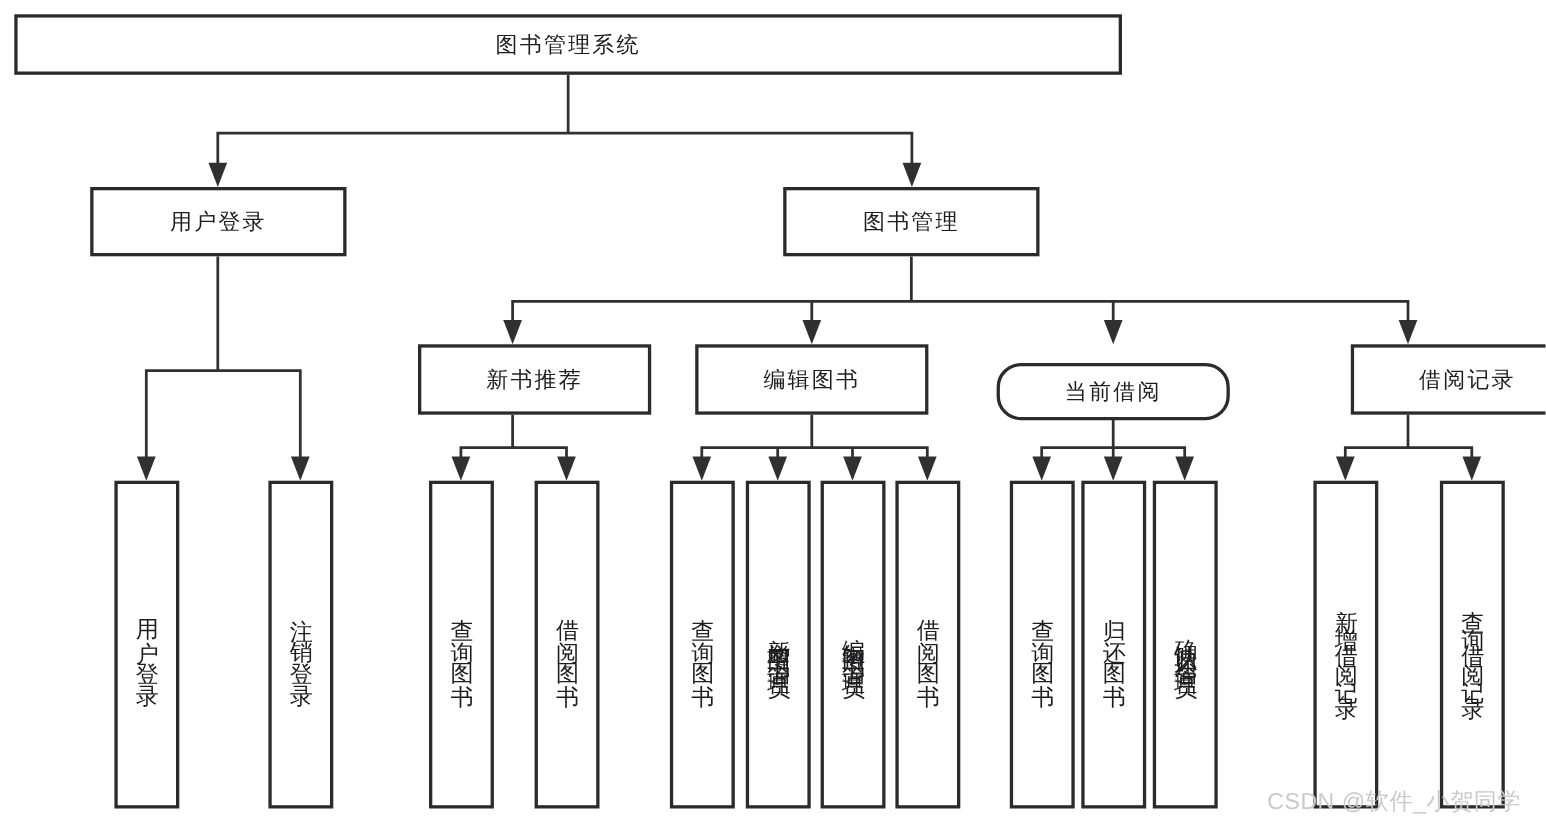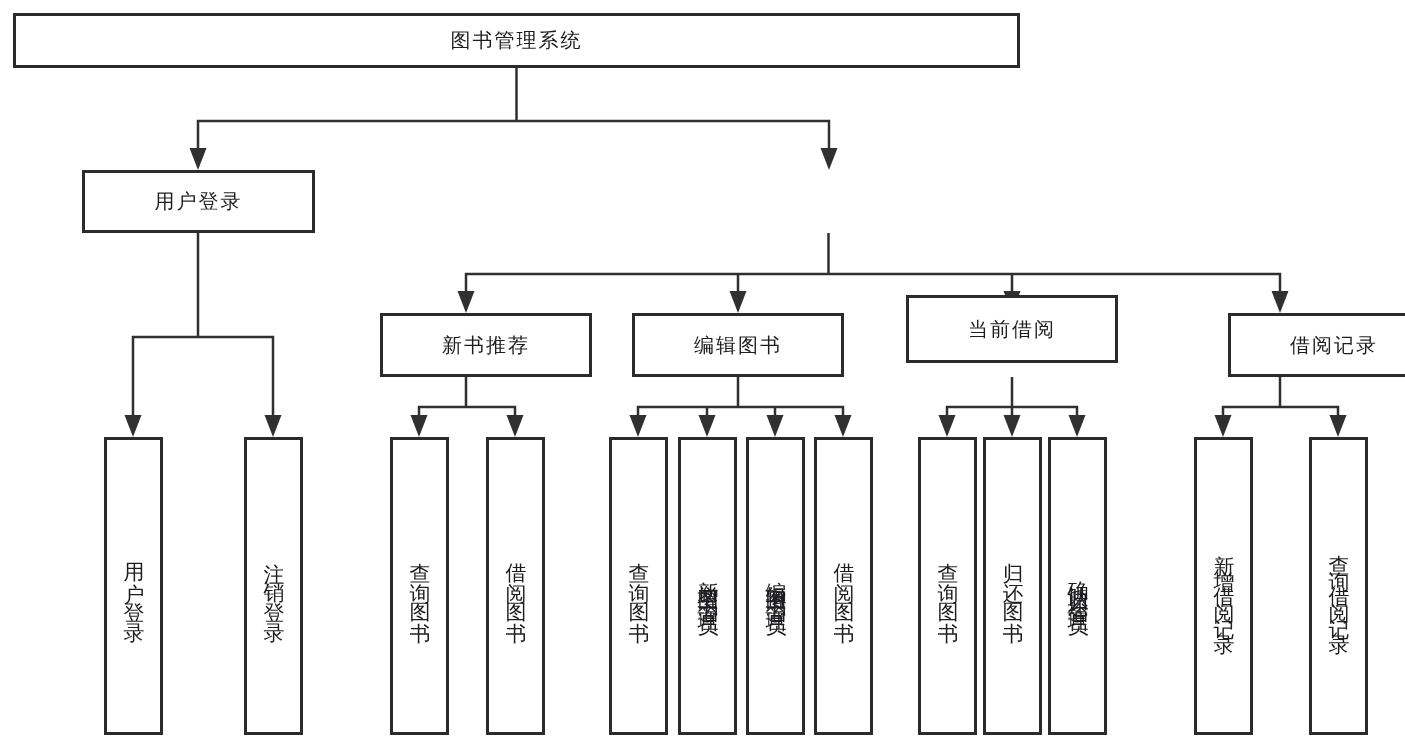--- a/index.html
+++ b/index.html
@@ -11,21 +11,20 @@
   body{
     font-family:"Liberation Sans","DejaVu Sans",sans-serif;
     background:#ffffff;
   }
   .canvas{
     position:relative;
     width:1405px;
     height:747px;
     background:#ffffff;
     overflow:hidden;
-    font-family:Liberation Serif, serif;
   }
   .connectors{
     position:absolute;
     left:0;top:0;
     width:1405px;height:747px;
   }
   .hbox{
     position:absolute;
     background:#ffffff;
     border:3px solid var(--border);
@@ -114,38 +113,40 @@
       <polygon points="1003.5,415 1020.5,415 1012,437"></polygon>
       <polygon points="1068.5,415 1085.5,415 1077,437"></polygon>
       <polygon points="1214.5,415 1231.5,415 1223,437"></polygon>
       <polygon points="1329.5,415 1346.5,415 1338,437"></polygon>
     </g>
   </svg>
 
   <div class="hbox" style="left:13px;top:13px;width:1007px;height:55px;">图书管理系统</div>
 
   <div class="hbox" style="left:82px;top:170px;width:233px;height:63px;">用户登录</div>
+  <div class="hbox" style="left:712px;top:170px;width:233px;height:63px;">图书管理</div>
 
   <div class="hbox" style="left:380px;top:313px;width:212px;height:64px;">新书推荐</div>
   <div class="hbox" style="left:632px;top:313px;width:212px;height:64px;">编辑图书</div>
-  <div class="hbox" style="left:906px;top:295px;width:212px;height:68px;">当前借阅</div>
+  <div class="hbox" style="left:906px;top:330px;width:212px;height:52px;border-radius:22px;">当前借阅</div>
   <div class="hbox" style="left:1228px;top:313px;width:212px;height:64px;">借阅记录</div>
 
   <div class="vbox" style="left:104px;top:437px;">用户登录</div>
   <div class="vbox" style="left:244px;top:437px;">注销登录</div>
 
   <div class="vbox" style="left:390px;top:437px;">查询图书</div>
   <div class="vbox" style="left:486px;top:437px;">借阅图书</div>
 
   <div class="vbox" style="left:609px;top:437px;">查询图书</div>
   <div class="vbox tight" style="left:678px;top:437px;">新增图书（管理员）</div>
   <div class="vbox tight" style="left:746px;top:437px;">编辑图书（管理员）</div>
   <div class="vbox" style="left:814px;top:437px;">借阅图书</div>
 
   <div class="vbox" style="left:918px;top:437px;">查询图书</div>
   <div class="vbox" style="left:983px;top:437px;">归还图书</div>
   <div class="vbox tight" style="left:1048px;top:437px;">确认归还（管理员）</div>
 
   <div class="vbox medium" style="left:1194px;top:437px;">新增借阅记录</div>
   <div class="vbox medium" style="left:1309px;top:437px;">查询借阅记录</div>
 
+  <div class="watermark">CSDN @软件_小贺同学</div>
 
 </div>
 
 </body></html>

